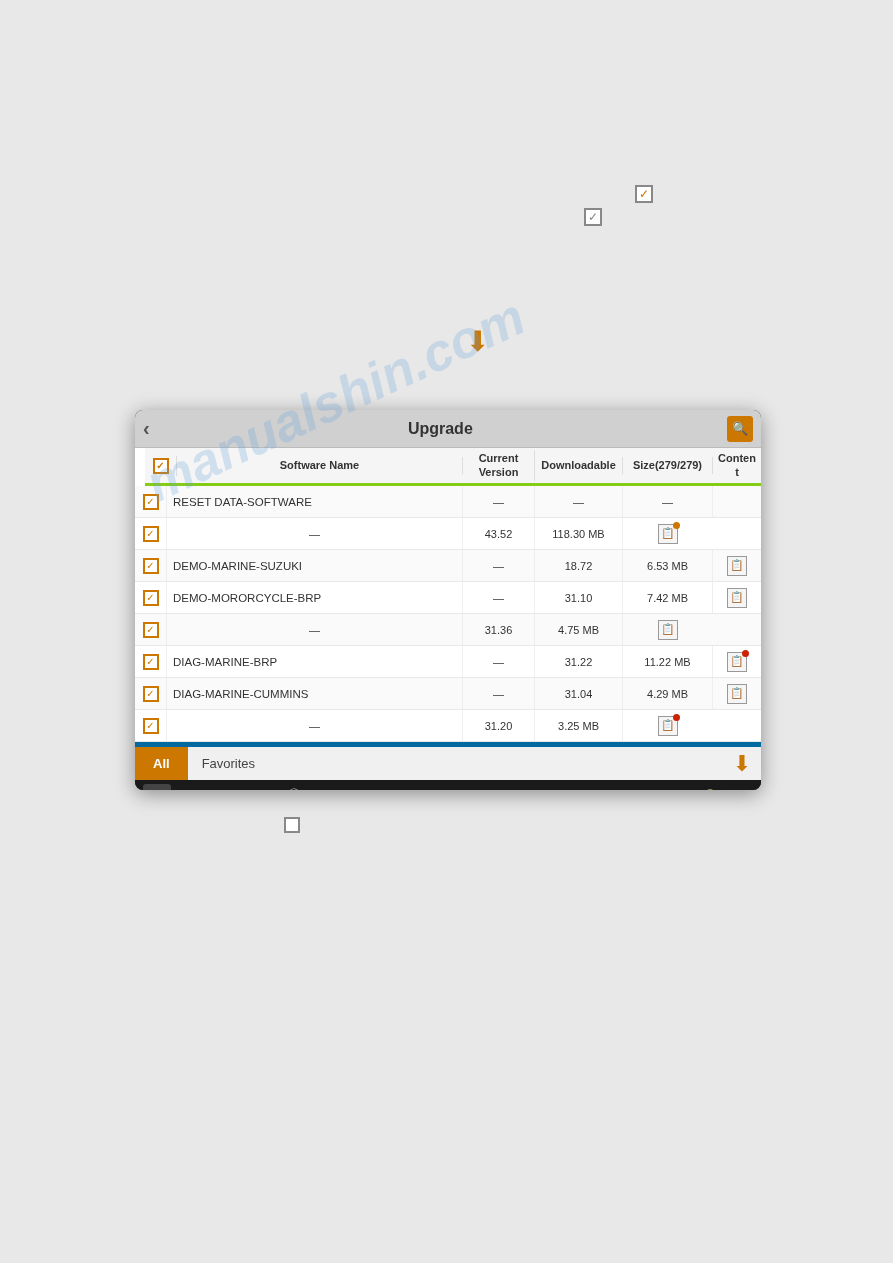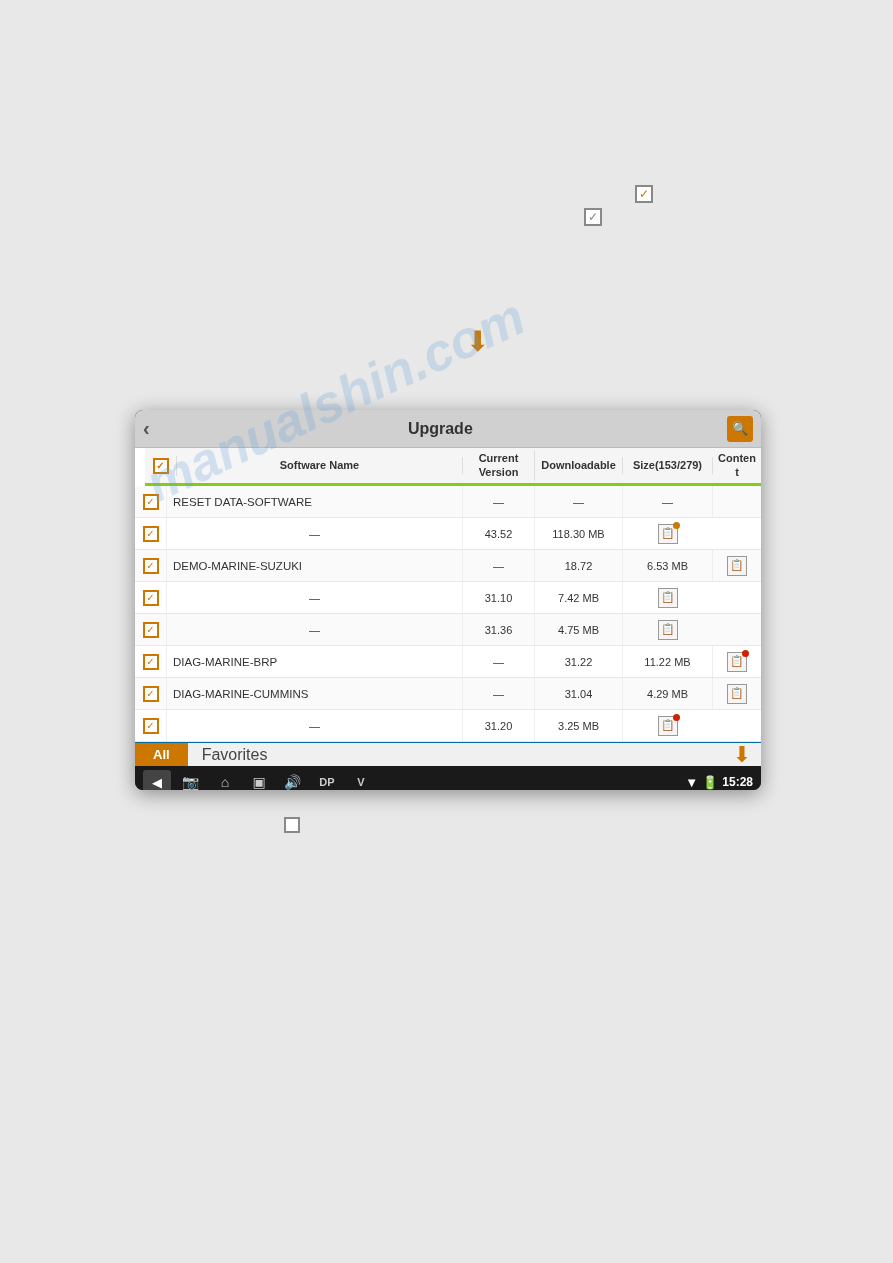--- a/index.html
+++ b/index.html
@@ -286,44 +286,44 @@
       right: -3px;
       width: 7px;
       height: 7px;
       background: #cc7700;
       border-radius: 50%;
     }
 
     
     .bottom-tabs {
       background: #f0f0f0;
-      height: 24px;
+      height: 38px;
       display: flex;
       align-items: stretch;
-      border-top: 1px solid #0369a1;
+      border-top: 5px solid #0369a1;
     }
 
     .tab-all {
       background: #cc7700;
       color: white;
       font-size: 13px;
       font-weight: bold;
       padding: 0 18px;
       display: flex;
       align-items: center;
       justify-content: center;
       cursor: pointer;
     }
 
     .tab-favorites {
       padding: 0 14px;
       display: flex;
       align-items: center;
       justify-content: center;
-      font-size: 16px;
+      font-size: 13px;
       color: #444;
       cursor: pointer;
     }
 
     .spacer { flex: 1; }
 
     .download-btn-bottom {
       width: 38px;
       display: flex;
       align-items: center;
@@ -405,21 +405,21 @@
 
     <div class="table-container">
 
       <div class="table-header">
         <div class="th th-checkbox">
           <div class="cb-header"></div>
         </div>
         <div class="th">Software Name</div>
         <div class="th">Current<br>Version</div>
         <div class="th">Downloadable</div>
-        <div class="th">Size(153/279)</div>
+        <div class="th">Size(279/279)</div>
         <div class="th">Conten<br>t</div>
       </div>
 
       <div class="table-row">
         <div class="td">
           <div class="row-cb"></div>
         </div>
         <div class="td td-name">RESET DATA-SOFTWARE</div>
         <div class="td">—</div>
         <div class="td">—</div>
@@ -449,20 +449,21 @@
         <div class="td">6.53 MB</div>
         <div class="td">
           <div class="content-icon">📋</div>
         </div>
       </div>
 
       <div class="table-row">
         <div class="td">
           <div class="row-cb"></div>
         </div>
+        <div class="td td-name">DEMO-MORORCYCLE-BRP</div>
         <div class="td">—</div>
         <div class="td">31.10</div>
         <div class="td">7.42 MB</div>
         <div class="td">
           <div class="content-icon">📋</div>
         </div>
       </div>
 
       <div class="table-row">
         <div class="td">

